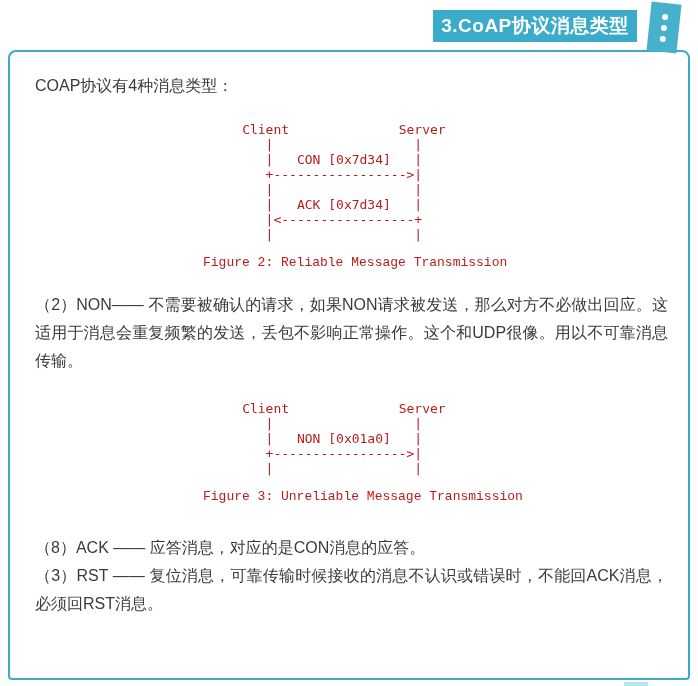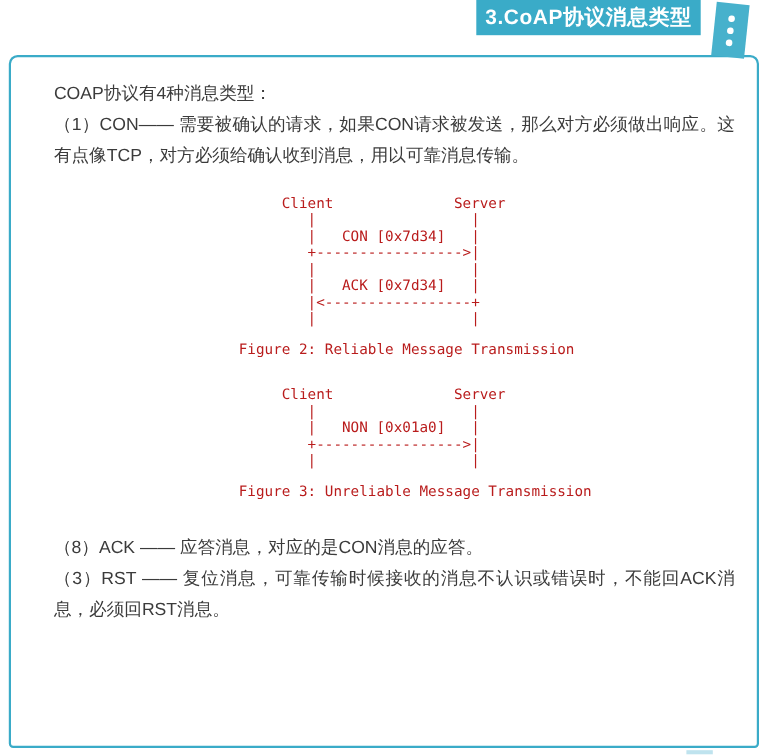--- a/index.html
+++ b/index.html
@@ -5,21 +5,21 @@
   html, body { margin: 0; padding: 0; }
   body {
     width: 698px; height: 686px;
     background: #ffffff;
     position: relative;
     overflow: hidden;
     font-family: "Liberation Sans", "DejaVu Sans", sans-serif;
   }
   .header-tab {
     position: absolute;
-    left: 433px; top: 0;
+    left: 433px; top: 10px;
     width: 204px; height: 32px;
     background: var(--accent, #3aabc8);
     color: #ffffff;
     font-size: 19px;
     font-weight: bold;
     display: flex; align-items: center; justify-content: center;
     letter-spacing: 0.5px;
     z-index: 3;
   }
   .ribbon {
@@ -39,21 +39,21 @@
     background: #ffffff;
   }
   .content-box {
     position: absolute;
     left: 8px; top: 50px;
     width: 682px; height: 630px;
     box-sizing: border-box;
     border: 2px solid var(--accent, #3aabc8);
     border-radius: 8px 8px 4px 4px;
     background: #ffffff;
-    padding: 20px 20px 0 39px;
+    padding: 20px 20px 0 25px;
     color: #3b3b3b;
     font-size: 16px;
     line-height: 28px;
     text-align: justify;
     z-index: 1;
   }
   .content-box p { margin: 0; }
   .figure {
     font-family: "DejaVu Sans Mono", "Liberation Mono", monospace;
     font-size: 13px;
@@ -64,20 +64,21 @@
   .fig2 { margin: 22px 0 21px 168px; }
   .fig3 { margin: 26px 0 30px 168px; }
   .figure pre {
     margin: 0;
     font: inherit;
     white-space: pre;
   }
   .figure .caption {
     margin-top: 13px;
     white-space: pre;
+    font-family: Liberation Mono, monospace;
   }
   .bottom-smudge {
     position: absolute;
     left: 624px; top: 682px;
     width: 24px; height: 4px;
     background: #bfe3ee;
     z-index: 2;
   }
 </style>
 </head>
@@ -87,34 +88,34 @@
 
 <div class="ribbon">
   <span class="dot"></span>
   <span class="dot"></span>
   <span class="dot"></span>
 </div>
 
 <div class="content-box">
   <p>COAP协议有4种消息类型：</p>
 
-  <p>（1）CON—— 需要被确认的请求，如果CON请求被发送，那么对方必须做出响应。这有点像TCP，对方必须给确认收到消息，用以可靠消息传输。</p>
 
   <div class="figure fig2">
     <pre>     Client              Server
         |                  |
         |   CON [0x7d34]   |
         +-----------------&gt;|
         |                  |
         |   ACK [0x7d34]   |
         |&lt;-----------------+
         |                  |</pre>
     <div class="caption">Figure 2: Reliable Message Transmission</div>
   </div>
 
+  <p>（2）NON—— 不需要被确认的请求，如果NON请求被发送，那么对方不必做出回应。这适用于消息会重复频繁的发送，丢包不影响正常操作。这个和UDP很像。用以不可靠消息传输。</p>
 
   <div class="figure fig3">
     <pre>     Client              Server
         |                  |
         |   NON [0x01a0]   |
         +-----------------&gt;|
         |                  |</pre>
     <div class="caption">Figure 3: Unreliable Message Transmission</div>
   </div>
 

